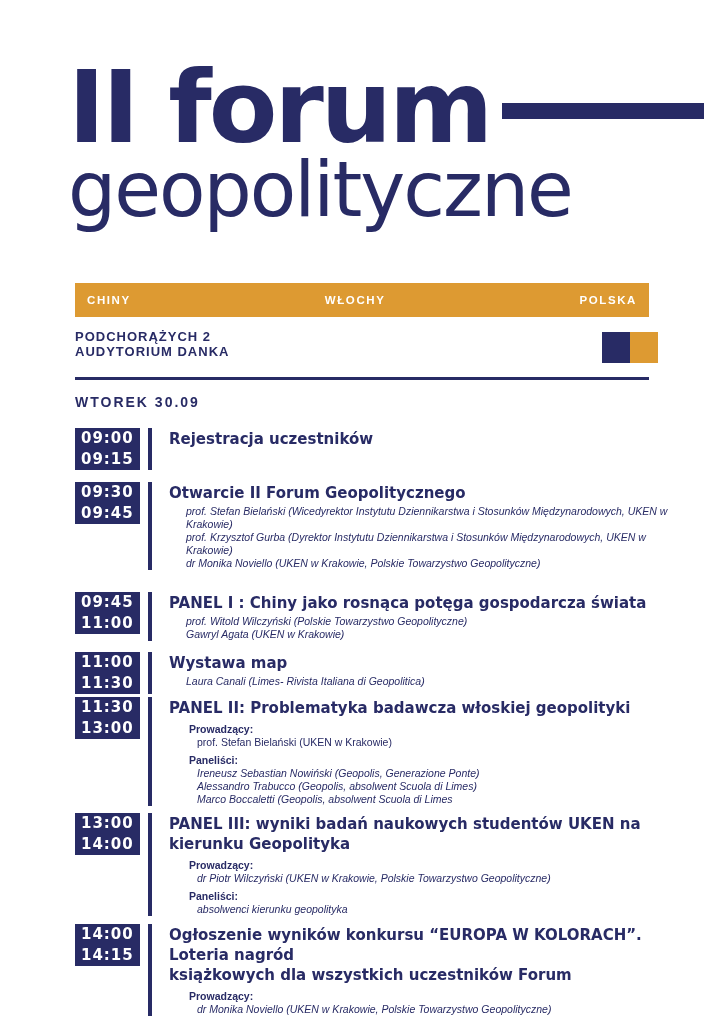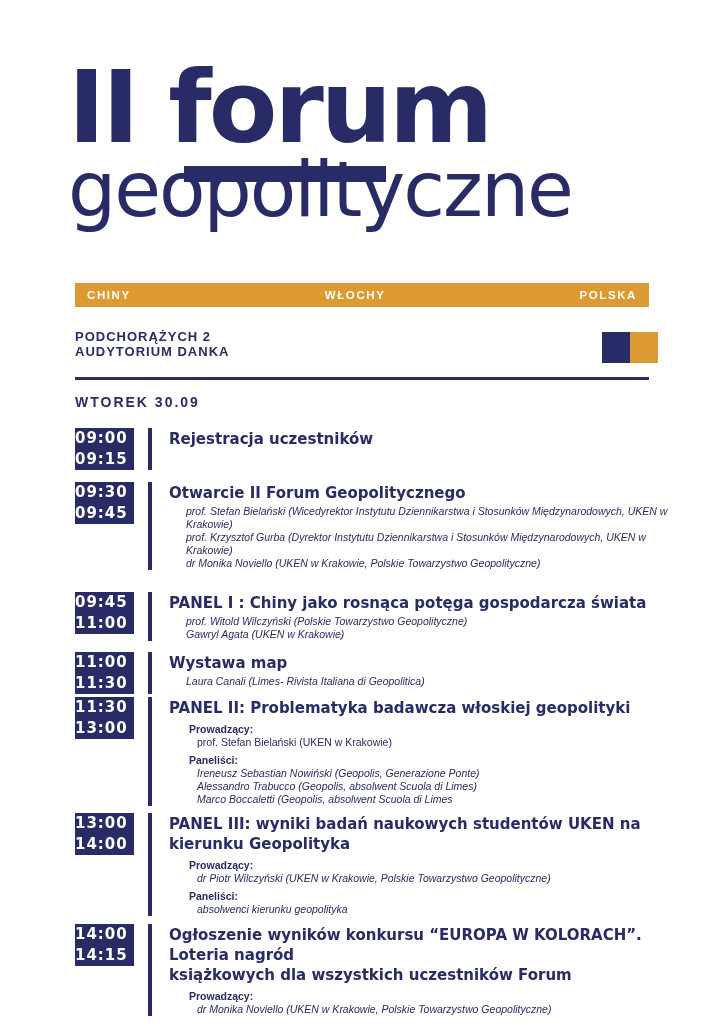--- a/index.html
+++ b/index.html
@@ -17,35 +17,34 @@
     overflow:hidden;
   }
   
   .title-line1{
     position:absolute;left:68px;top:56px;
     display:flex;align-items:center;
     font-family:"DejaVu Sans",sans-serif;
     font-weight:bold;font-size:100px;line-height:1.04;
     letter-spacing:-3px;color:var(--navy);
     white-space:nowrap;
-    flex-direction:column;
   }
   .title-dash{
     width:202px;height:16px;background:var(--navy);
     margin-left:12px;margin-top:6px;
   }
   .title-line2{
     position:absolute;left:68px;top:150px;
     font-family:"DejaVu Sans",sans-serif;
     font-weight:normal;font-size:76px;line-height:1.05;
     letter-spacing:-2px;color:var(--navy);
     white-space:nowrap;
   }
   .country-band{
-    position:absolute;left:75px;top:283px;width:574px;height:24px;
+    position:absolute;left:75px;top:283px;width:574px;height:34px;
     background:var(--orange);
     display:flex;align-items:center;justify-content:space-between;
     padding:0 12px;
     color:var(--white);font-weight:bold;font-size:11.5px;letter-spacing:1.6px;
   }
   .venue{
     position:absolute;left:75px;top:330px;
     color:var(--navy);font-weight:bold;font-size:13px;
     letter-spacing:1px;line-height:14.5px;white-space:nowrap;
   }
@@ -79,21 +78,21 @@
   .row:nth-child(3){margin-bottom:11px;}
   .row:nth-child(4){margin-bottom:3px;}
   .row:nth-child(5){margin-bottom:7px;}
   .row:nth-child(6){margin-bottom:8px;}
   .row:nth-child(7){margin-bottom:19px;}
   .times{width:73px;flex:none;}
   .tbox{
     display:table;background:var(--navy);color:var(--white);
     font-family:"DejaVu Sans",sans-serif;
     font-weight:bold;font-size:15px;line-height:17px;
-    letter-spacing:1px;padding:2px 6px 2px 0;white-space:nowrap;
+    letter-spacing:1px;padding:2px 6px 2px 6px;white-space:nowrap;
   }
   .vbar{width:4px;flex:none;background:var(--navy);align-self:stretch;}
   .content{margin-left:17px;flex:1;padding-top:1px;}
   .row-title{
     font-family:"DejaVu Sans",sans-serif;
     font-weight:bold;font-size:15px;line-height:20px;
     color:var(--navy);max-width:540px;
   }
   .lines{margin-top:2px;color:var(--navy);}
   .ln{font-size:10.5px;line-height:13px;color:var(--navy);}

